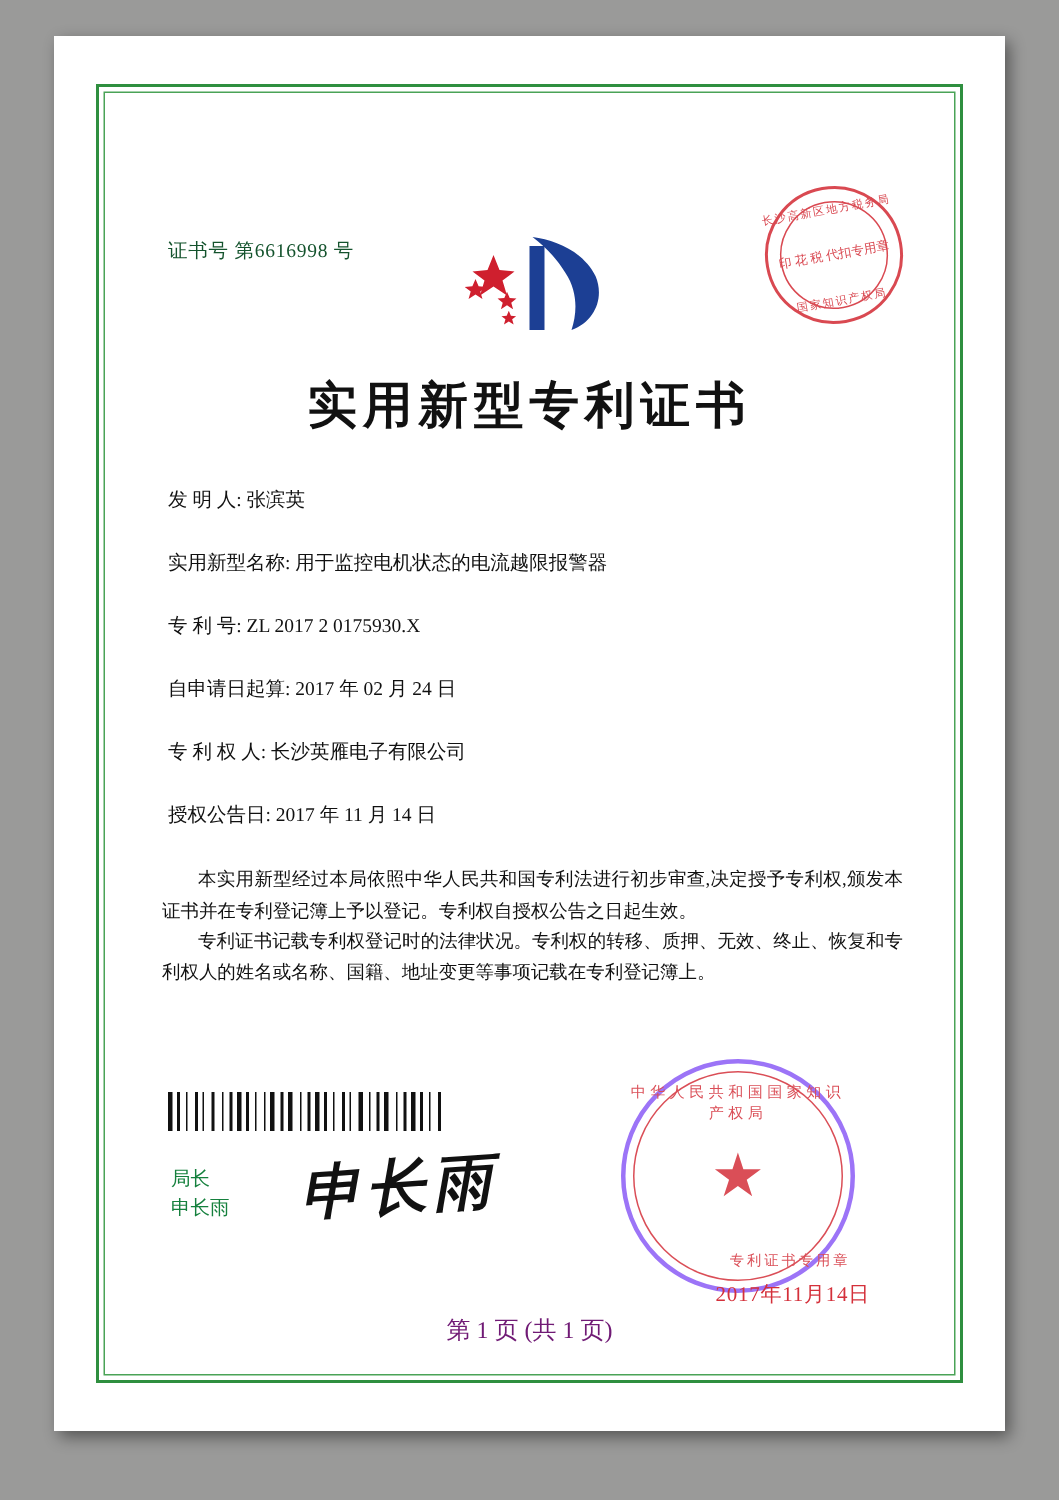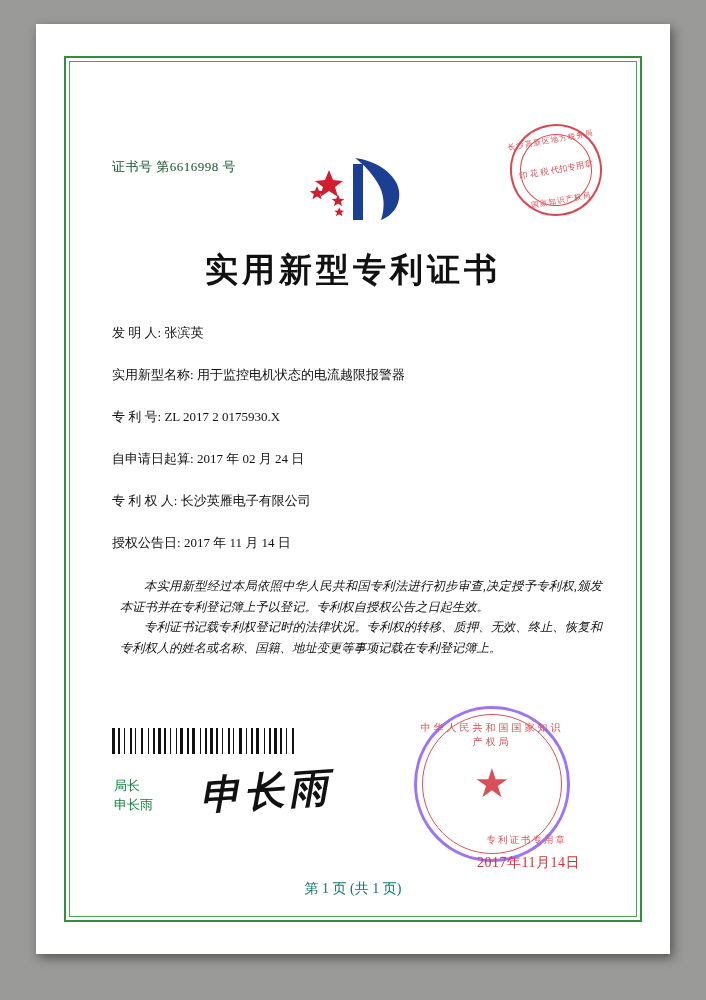--- a/index.html
+++ b/index.html
@@ -164,23 +164,22 @@
     position: absolute;
     left: 26px;
     right: 22px;
     top: 500px;
     font-size: 12.3px;
     line-height: 20.5px;
     text-align: justify;
     color: #111;
   }
   .paras p {
-    margin: 0 0 0 12px;
+    margin: 0 0 0 0;
     text-indent: 24px;
-    font-style: italic;
   }
 
   
   .barcode {
     position: absolute;
     left: 30px;
     top: 652px;
     width: 196px;
     height: 26px;
   }
@@ -265,22 +264,22 @@
     color: #d4303a;
     letter-spacing: 0.5px;
     white-space: nowrap;
   }
 
   .footer-page {
     position: absolute;
     left: 0; right: 0;
     bottom: 10px;
     text-align: center;
-    font-size: 14px;
-    color: #0f766e;
+    font-size: 16px;
+    color: #701a75;
   }
 </style>
 </head>
 <body>
 
 <div id="page">
 
   <div class="paper">
 
     <div class="border-outer"></div>

